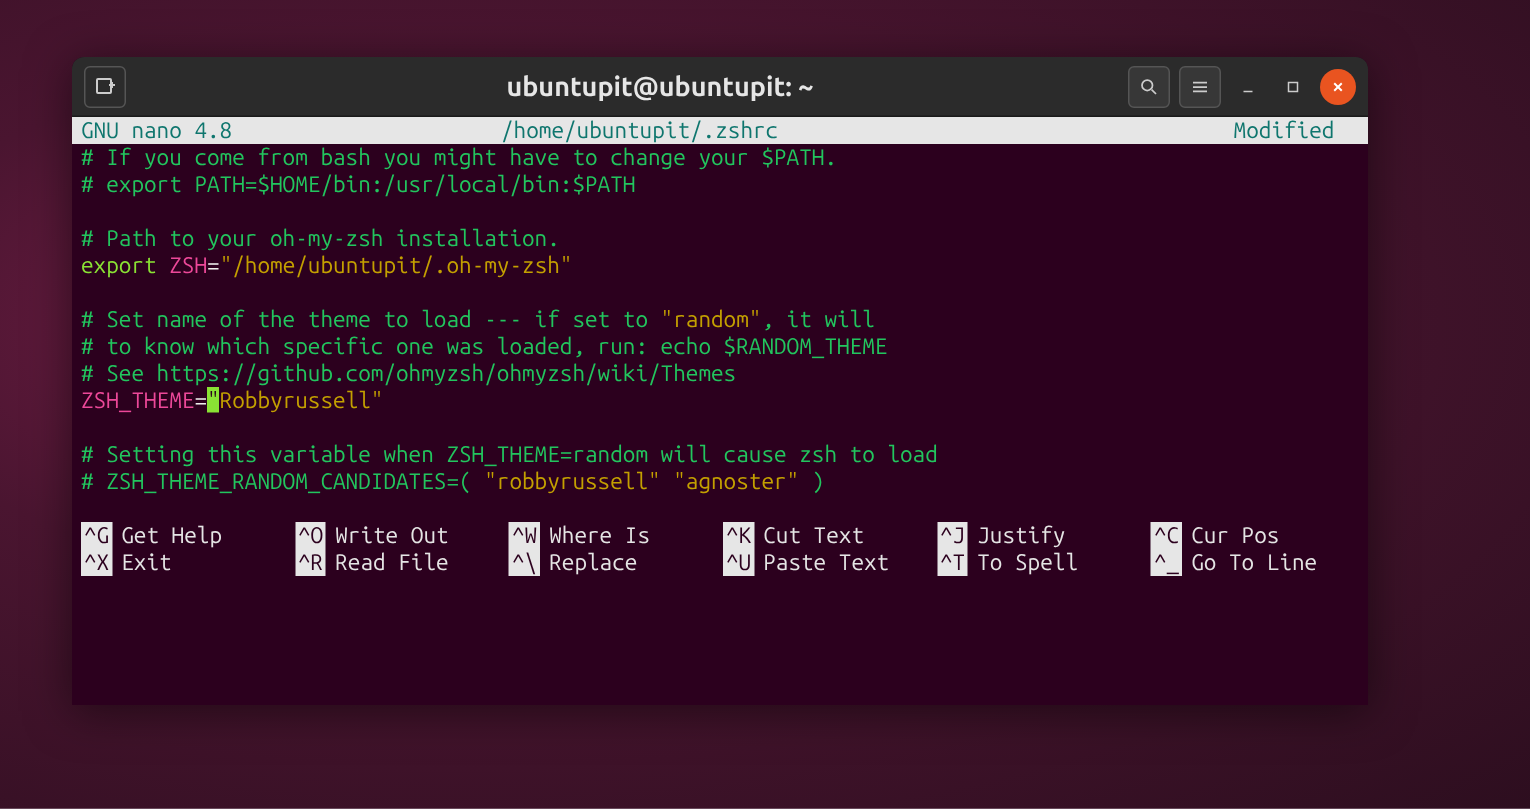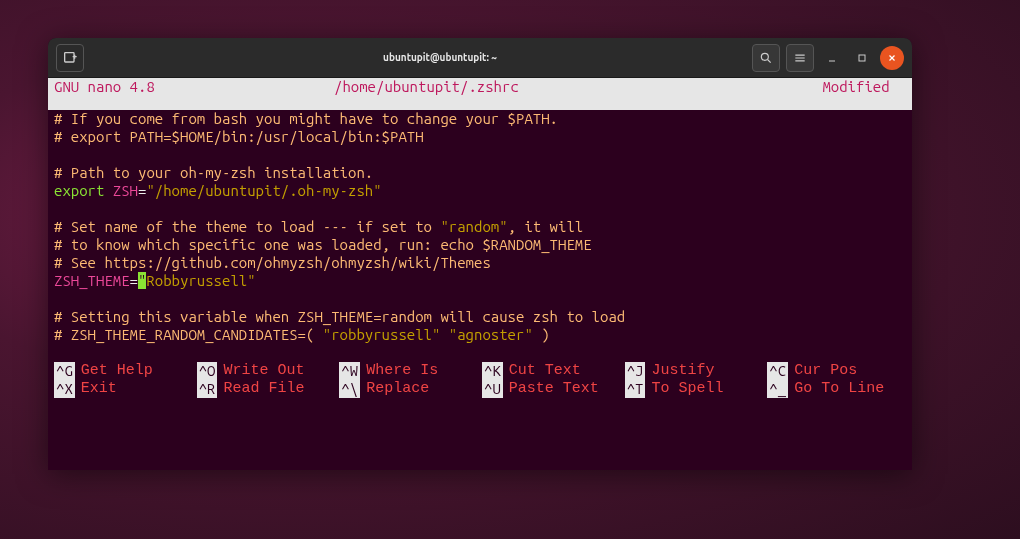--- a/index.html
+++ b/index.html
@@ -45,21 +45,21 @@
       align-items: center;
       justify-content: center;
       color: #ccc;
       font-size: 16px;
     }
     .titlebar-center {
       flex: 1;
       text-align: center;
       color: #e6e6e6;
       font-weight: bold;
-      font-size: 10px;
+      font-size: 18px;
       font-family: Ubuntu, sans-serif;
     }
     .titlebar-right {
       display: flex;
       align-items: center;
       gap: 6px;
       width: 200px;
       justify-content: flex-end;
     }
     .tb-btn {
@@ -89,31 +89,31 @@
     }
     .win-ctrl svg { width: 12px; height: 12px; }
     .terminal {
       padding: 0;
       font-size: 15px;
       line-height: 18px;
       color: #d3d7cf;
     }
     .nano-header {
       background: #e6e6e6;
-      color: #be185d;
+      color: #0f766e;
       display: flex;
       padding: 0 6px;
-      height: 32px;
+      height: 18px;
     }
     .nano-header-left { width: 280px; }
     .nano-header-center { flex: 1; }
     .nano-header-right { text-align: center; width: 100px; }
     .content { padding: 0 6px; }
     .line { white-space: pre; height: 18px; }
-    .comment { color: #fdba74; }
+    .comment { color: #22c55e; }
     .kw { color: #8ae234; text-align: right; }
     .var { color: #ec4899; }
     .eq { color: #eeeeec; }
     .str { color: #c4a000; }
     .cursor {
       background: #8ae234;
       color: #2c001e;
     }
     .nano-footer {
       padding: 0 6px;
@@ -126,21 +126,21 @@
       gap: 6px;
       height: 18px;
       align-items: center;
     }
     .key {
       background: #e6e6e6;
       color: #2c001e;
       padding: 0 2px;
       font-weight: normal;
     }
-    .sc-label { color: #ef4444; font-family: Liberation Mono, monospace; }
+    .sc-label { color: #e5e5e5; }
     .blank { height: 18px; }
   </style>
 </head>
 <body>
 
 <div class="window">
   <div class="titlebar">
     <div class="titlebar-left">
       <div class="newtab-btn">
         <svg viewBox="0 0 24 24" width="16" height="16" fill="none" stroke="currentColor" stroke-width="2">

